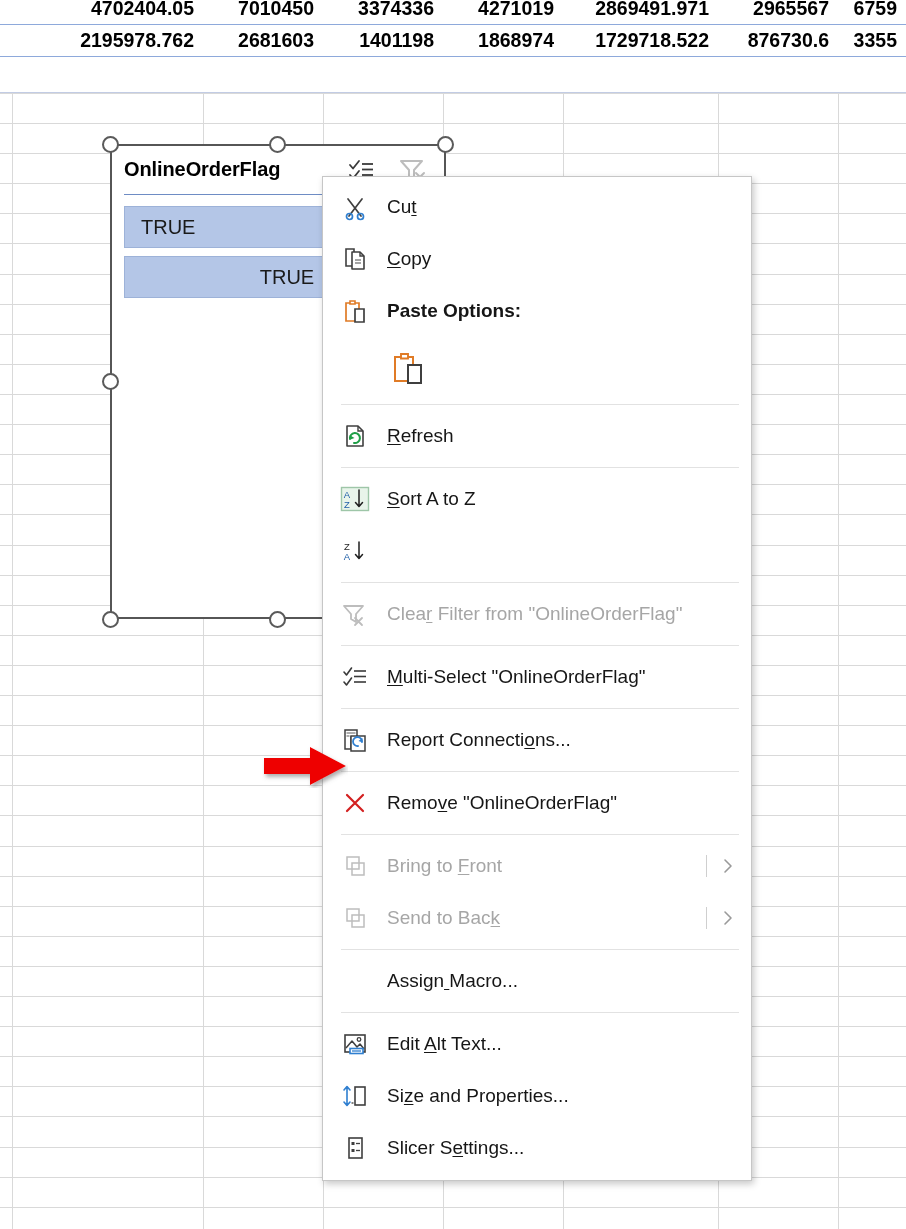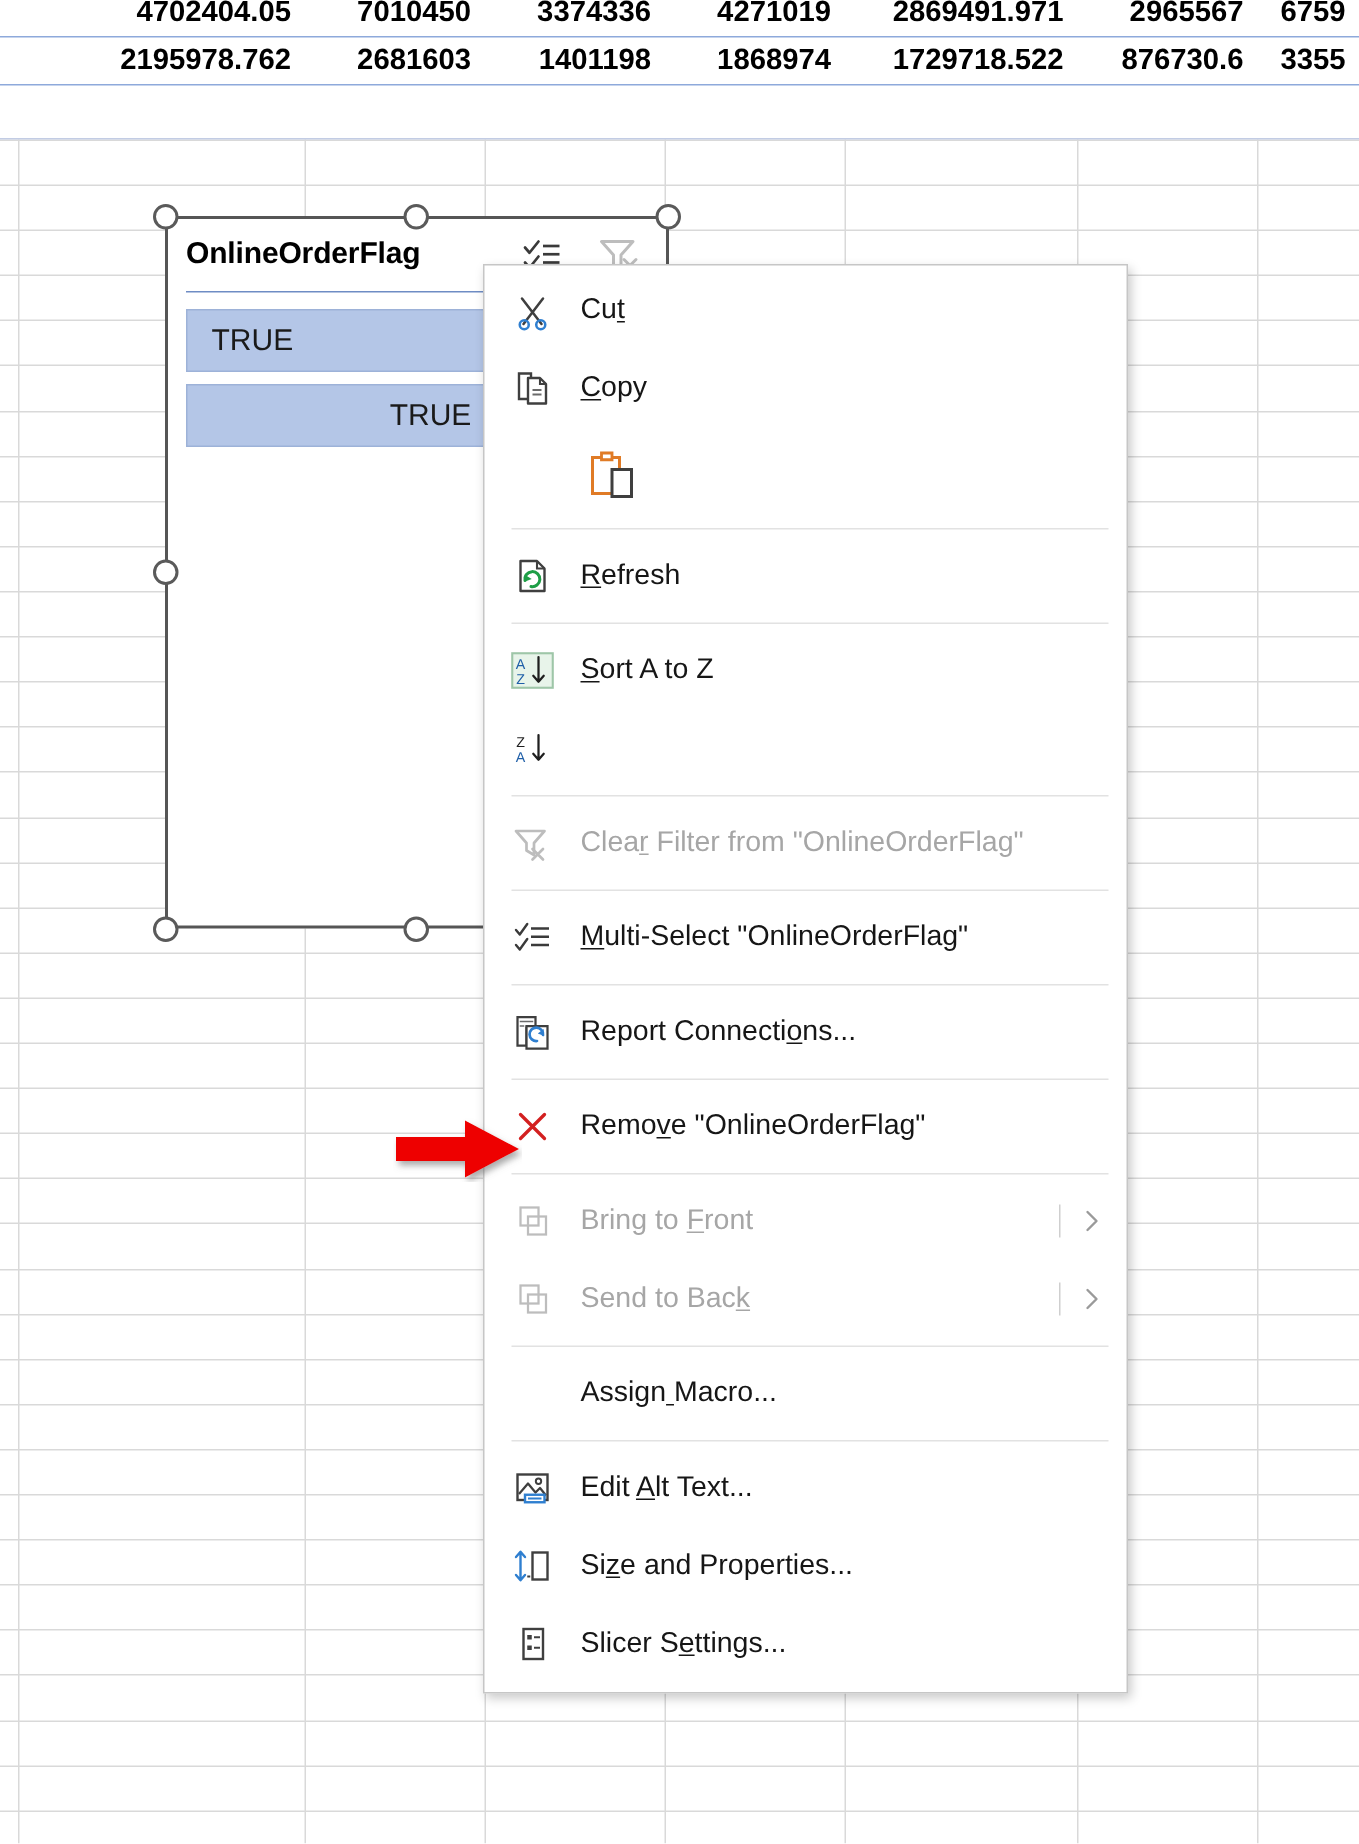--- a/index.html
+++ b/index.html
@@ -352,20 +352,30 @@
         <svg width="28" height="28" viewBox="0 0 28 28">
         <path d="M5,4 L13,4 L13,21 L5,21 Z" fill="#fff" stroke="#3f3f3f" stroke-width="1.6"></path>
         <path d="M11,7 L19,7 L23,11 L23,24 L11,24 Z" fill="#fff" stroke="#3f3f3f" stroke-width="1.6" stroke-linejoin="round"></path>
         <path d="M19,7 L19,11 L23,11" fill="none" stroke="#3f3f3f" stroke-width="1.4"></path>
         <line x1="14" y1="15" x2="20" y2="15" stroke="#6a6a6a" stroke-width="1.2"></line>
         <line x1="14" y1="18" x2="20" y2="18" stroke="#6a6a6a" stroke-width="1.2"></line>
       </svg>
       </div>
       <div class="mi-label"><u>C</u>opy</div>
     </div>
+    <div class="mi bold">
+      <div class="mi-icon">
+        <svg width="28" height="28" viewBox="0 0 28 28">
+        <path d="M5,6 L18,6 L18,24 L5,24 Z" fill="#fff" stroke="#e07b26" stroke-width="1.7"></path>
+        <path d="M9,4 L14,4 L14,7 L9,7 Z" fill="#fff" stroke="#e07b26" stroke-width="1.6"></path>
+        <path d="M14,12 L23,12 L23,25 L14,25 Z" fill="#fff" stroke="#3f3f3f" stroke-width="1.7"></path>
+      </svg>
+      </div>
+      <div class="mi-label">Paste Options:</div>
+    </div>
     <div class="paste-gallery">
       <div class="pg-btn">
         <svg width="38" height="38" viewBox="0 0 38 38">
         <path d="M6,8 L24,8 L24,32 L6,32 Z" fill="#fff" stroke="#e07b26" stroke-width="2"></path>
         <path d="M12,5 L19,5 L19,9.5 L12,9.5 Z" fill="#fff" stroke="#e07b26" stroke-width="1.9"></path>
         <path d="M19,16 L32,16 L32,34 L19,34 Z" fill="#fff" stroke="#3f3f3f" stroke-width="2"></path>
       </svg>
       </div>
     </div>
     <div class="mi-sep"></div>

